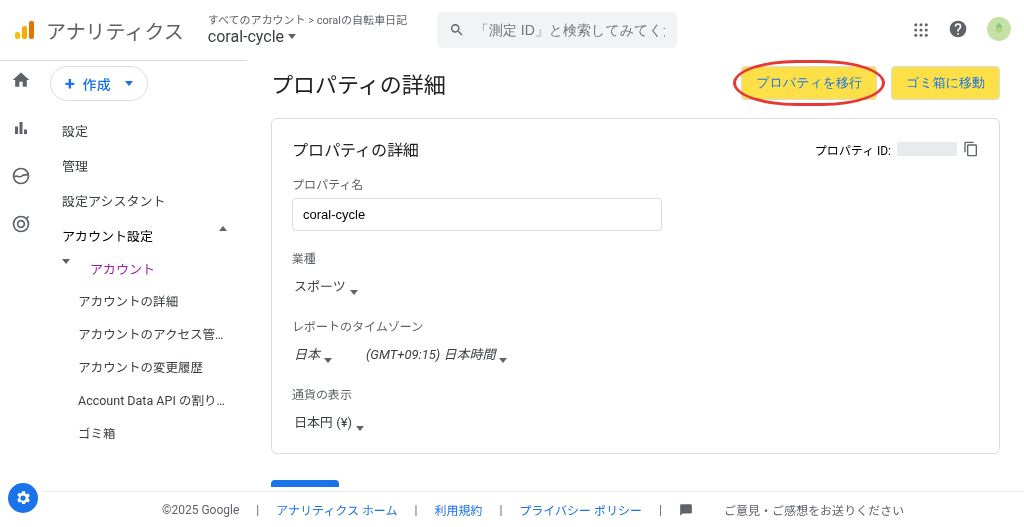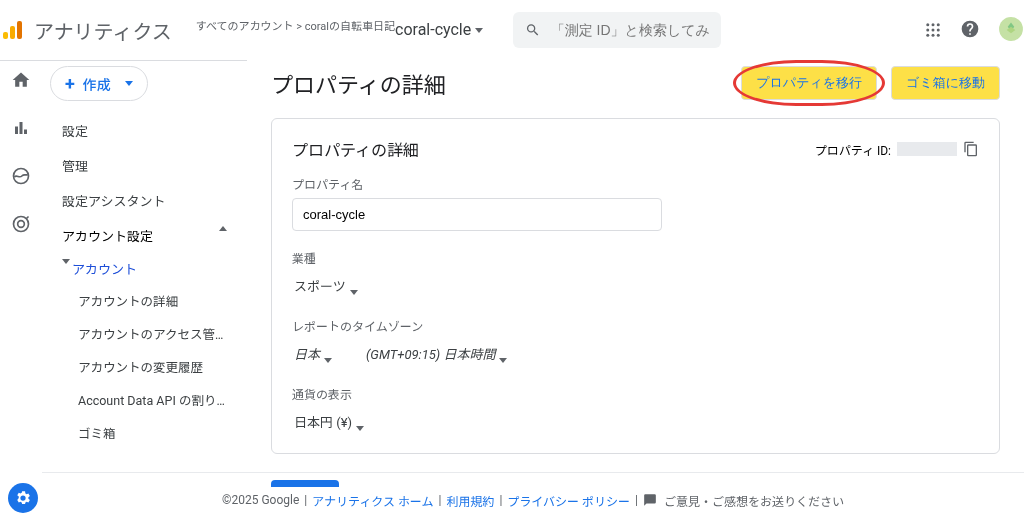--- a/index.html
+++ b/index.html
@@ -1,22 +1,22 @@
 <!DOCTYPE html>
 <html><head>
   <meta charset="utf-8">
   <style>
     * { box-sizing: border-box; margin: 0; padding: 0; }
     body { font-family: Roboto, "Noto Sans JP", Arial, sans-serif; font-size: 13px; color: #3c4043; background: #fff; width: 1024px; height: 527px; overflow: hidden; position: relative; }
     
     
-    .header { height: 61px; display: flex; align-items: center; padding: 0 0; border-bottom: 1px solid #dadce0; gap: 10px; justify-content: center; }
+    .header { height: 61px; display: flex; align-items: center; padding: 0 12px; border-bottom: 1px solid #dadce0; gap: 10px; justify-content: center; }
     .ga-logo { width: 24px; height: 24px; }
     .app-title { font-size: 20px; color: #5f6368; font-weight: 400; }
-    .property-selector { display: flex; flex-direction: row; margin-left: 14px; line-height: 1.2; cursor: pointer; }
+    .property-selector { display: flex; flex-direction: column; margin-left: 14px; line-height: 1.2; cursor: pointer; }
     .breadcrumb-top { font-size: 11px; color: #5f6368; }
     .property-name-row { display: flex; align-items: center; gap: 4px; }
     .property-name { font-size: 16px; color: #3c4043; }
     .search-box { flex: 1; max-width: 550px; margin-left: 20px; display: flex; align-items: center; background: #f1f3f4; border-radius: 6px; height: 36px; padding: 0 12px; gap: 10px; color: #5f6368; }
     .search-box input { border: none; background: transparent; outline: none; width: 100%; font-size: 14px; }
     .header-spacer { flex: 1; }
     .header-icons { display: flex; align-items: center; gap: 18px; color: #5f6368; }
     .header-icons span, .header-icons svg { cursor: pointer; }
     
     
@@ -24,21 +24,21 @@
     .left-rail .rail-item { cursor: pointer; width: 24px; height: 24px; display: flex; align-items: center; justify-content: center; }
     .gear-fab { position: absolute; left: 8px; bottom: 14px; width: 30px; height: 30px; border-radius: 50%; background: #1a73e8; display: flex; align-items: center; justify-content: center; color: #fff; cursor: pointer; }
     
     
     .sidebar { position: absolute; left: 42px; top: 52px; bottom: 40px; width: 205px; padding: 10px 6px; overflow: hidden; }
     .create-btn { display: inline-flex; align-items: center; gap: 8px; border: 1px solid #dadce0; border-radius: 20px; padding: 6px 14px; color: #1a73e8; font-size: 14px; font-weight: 500; cursor: pointer; background: #fff; margin: 4px 2px 12px 2px; }
     .side-section { font-size: 13px; }
     .side-item { padding: 8px 14px; color: #3c4043; cursor: pointer; border-radius: 0 16px 16px 0;}
     .side-subitem { padding: 7px 14px 7px 30px; font-size: 12.5px; cursor: pointer; white-space: nowrap; overflow: hidden; text-overflow: ellipsis; }
     .side-header { display: flex; align-items: flex-start; justify-content: space-between; padding: 8px 14px; color: #000000; cursor: pointer; }
-    .side-expander { display: flex; gap: 2px; padding: 6px 14px; color: #1d4ed8; cursor: pointer; }
+    .side-expander { display: flex; gap: 20px; padding: 6px 14px; color: #a21caf; cursor: pointer; }
     
     
     .main { position: absolute; left: 247px; right: 0; top: 52px; bottom: 40px; padding: 14px 24px; overflow: auto; background: #fff; }
     .page-title-row { display: flex; align-items: center; justify-content: space-between; margin-bottom: 18px; }
     .page-title { font-size: 22px; font-weight: 400; color: #202124; }
     .title-actions { display: flex; gap: 14px; }
     .btn-outline { border: 1px solid #dadce0; background: #fde047; color: #1a73e8; padding: 7px 14px; font-size: 13px; border-radius: 4px; cursor: pointer; }
     .highlight-oval { position: relative; }
     .highlight-oval::after { content: ''; position: absolute; left: -8px; right: -8px; top: -6px; bottom: -6px; border: 3px solid #e53935; border-radius: 50% / 60%; pointer-events: none;}
     
@@ -51,21 +51,21 @@
     .field-group { margin-bottom: 18px; }
     .field-label { font-size: 12px; color: #5f6368; margin-bottom: 6px; }
     .text-input { width: 370px; padding: 8px 10px; border: 1px solid #dadce0; border-radius: 4px; font-size: 13px; }
     .dropdown-val { display: inline-flex; align-items: flex-end; gap: 4px; color: #3c4043; font-size: 13px; padding: 4px 2px; cursor: pointer; }
     .dropdown-row { display: flex; gap: 30px; font-style: italic; }
     
     .save-row { display: flex; align-items: center; gap: 18px; margin-top: 26px; }
     .btn-primary { background: #1a73e8; color: #fff; border: none; padding: 9px 20px; border-radius: 4px; font-size: 14px; cursor: pointer; }
     
     
-    .footer { position: absolute; left: 42px; right: 0; bottom: 0; height: 55px; display: flex; align-items: center; justify-content: center; font-size: 12px; color: #5f6368; gap: 2px; border-top: 1px solid #e8eaed; }
+    .footer { position: absolute; left: 42px; right: 0; bottom: 0; height: 36px; display: flex; align-items: center; justify-content: center; font-size: 12px; color: #5f6368; gap: 14px; border-top: 1px solid #e8eaed; }
     .footer a { color: #1a73e8; text-decoration: none; }
     
     .chevron-down { display: inline-block; width: 0; height: 0; border-left: 4px solid transparent; border-right: 4px solid transparent; border-top: 5px solid #5f6368; }
     .chevron-up { display: inline-block; width: 0; height: 0; border-left: 4px solid transparent; border-right: 4px solid transparent; border-bottom: 5px solid #5f6368; }
     .caret-down { display: inline-block; width: 0; height: 0; border-left: 4px solid transparent; border-right: 4px solid transparent; border-top: 5px solid #5f6368; }
     .plus-icon { font-size: 18px; font-weight: bold; color:#1a73e8;}
     .menu-dots svg { display:block;}
   </style>
 </head>
 <body>

